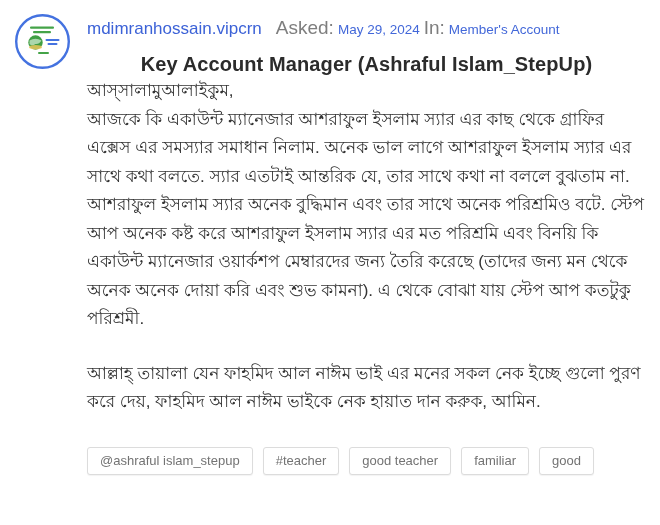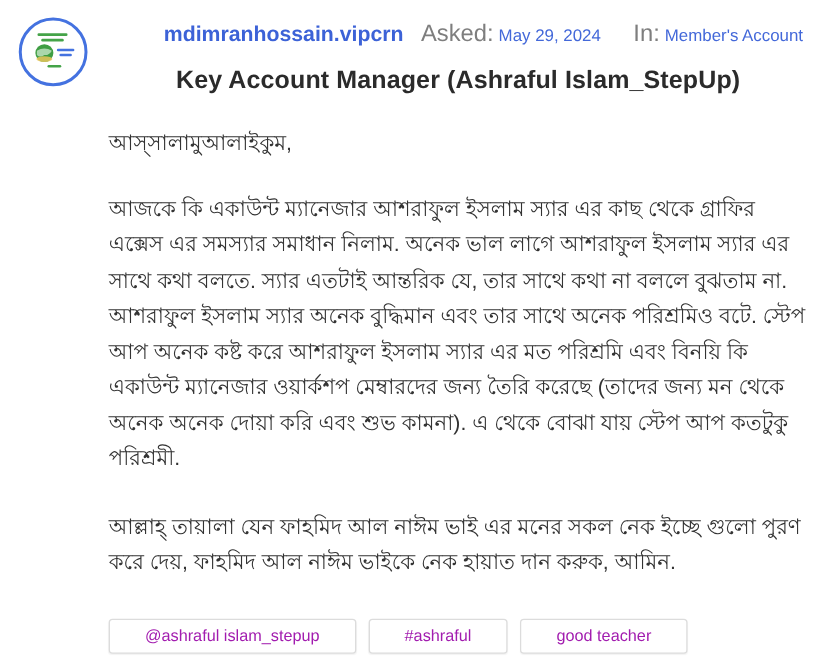--- a/index.html
+++ b/index.html
@@ -12,50 +12,50 @@
 
   .post-header { display: flex; gap: 16px; align-items: flex-start; }
   .avatar {
     width: 57px; height: 57px; flex: 0 0 57px; margin-top: 3px;
     border-radius: 50%; cursor: pointer;
   }
   .header-main { flex: 1; min-width: 0; }
 
   .meta-row { display: flex; align-items: baseline; margin-top: 7px; white-space: nowrap; }
   .username {
-    color: #3c62d7; font-weight: bold; font-size: 17px;
-    text-decoration: none; margin-right: 14px; cursor: pointer; margin-left: 44px;
+    color: #3c62d7; font-weight: normal; font-size: 17px;
+    text-decoration: none; margin-right: 14px; cursor: pointer;
   }
   .meta-label { color: #7e7e7e; font-size: 19px; }
   .meta-link { color: #4368d9; font-size: 13.5px; text-decoration: none; cursor: pointer; margin-left: 4px; }
-  .in-label { margin-left: 26px; }
+  .in-label { margin-left: 4px; }
 
   .title {
     font-size: 20px; line-height: 1.25; color: #2b2b2b;
     font-weight: bold; margin-top: 13px;
     letter-spacing: 0.1px;
     text-align: center;
   }
 
   .post-body {
     margin-left: 73px; width: 562px;
     font-size: 17px; line-height: 1.68; color: #333333;
   }
-  .post-body p { margin-top: 24px; }
+  .post-body p { }
   .post-body p.prayer { margin-top: 26px; }
 
   .tag-list {
     margin-left: 73px; margin-top: 30px; width: 562px;
     display: flex; flex-wrap: wrap; gap: 8px 10px;
   }
   .tag {
     display: inline-block;
     border: 1px solid #dcdcdc; border-radius: 3px;
-    padding: 5px 28px 6px;
-    font-size: 13px; color: #a21caf;
+    padding: 5px 12px 6px;
+    font-size: 13px; color: #737373;
     text-decoration: none; cursor: pointer;
     background: #ffffff;
     box-shadow: 0 1px 1px rgba(0,0,0,0.05);
     white-space: nowrap;
   }
 </style>
 </head>
 <body>
 
 <div class="page">
@@ -90,20 +90,20 @@
   </div>
 
   <div class="post-body">
     <p>আস্‌সালামুআলাইকুম,</p>
     <p>আজকে কি একাউন্ট ম্যানেজার আশরাফুল ইসলাম স্যার এর কাছ থেকে গ্রাফির এক্সেস এর সমস্যার সমাধান নিলাম. অনেক ভাল লাগে আশরাফুল ইসলাম স্যার এর সাথে কথা বলতে. স্যার এতটাই আন্তরিক যে, তার সাথে কথা না বললে বুঝতাম না. আশরাফুল ইসলাম স্যার অনেক বুদ্ধিমান এবং তার সাথে অনেক পরিশ্রমিও বটে. স্টেপ আপ অনেক কষ্ট করে আশরাফুল ইসলাম স্যার এর মত পরিশ্রমি এবং বিনয়ি কি একাউন্ট ম্যানেজার ওয়ার্কশপ মেম্বারদের জন্য তৈরি করেছে (তাদের জন্য মন থেকে অনেক অনেক দোয়া করি এবং শুভ কামনা). এ থেকে বোঝা যায় স্টেপ আপ কতটুকু পরিশ্রমী.</p>
     <p class="prayer">আল্লাহ্‌ তায়ালা যেন ফাহমিদ আল নাঈম ভাই এর মনের সকল নেক ইচ্ছে গুলো পুরণ করে দেয়, ফাহমিদ আল নাঈম ভাইকে নেক হায়াত দান করুক, আমিন.</p>
   </div>
 
   <div class="tag-list">
     <a class="tag">@ashraful islam_stepup</a>
-    <a class="tag">#ashraful</a>
+    <a class="tag">#teacher</a>
     <a class="tag">good teacher</a>
     <a class="tag">familiar</a>
-    <a class="tag">vipcrn</a>
+    <a class="tag">good</a>
 
   </div>
 
 </div>
 
 </body></html>

